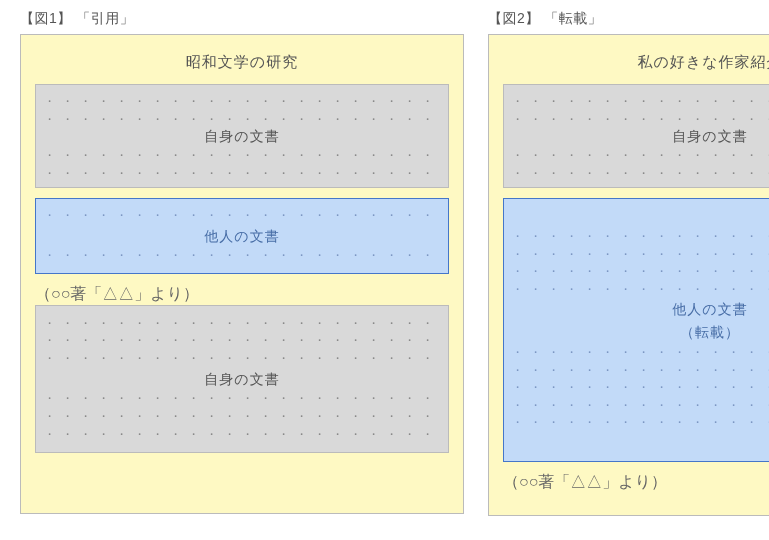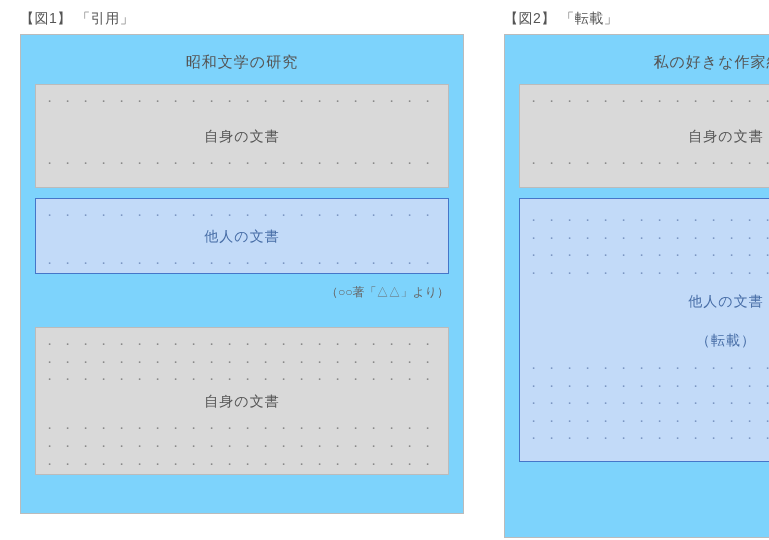--- a/index.html
+++ b/index.html
@@ -5,35 +5,35 @@
   * { box-sizing: border-box; margin: 0; padding: 0; }
   body {
     font-family: "Hiragino Kaku Gothic Pro", "Meiryo", sans-serif;
     background: #fff;
     color: #555;
     font-size: 14px;
     padding: 10px 20px;
   }
   .wrap {
     display: flex;
-    gap: 40px;
+    gap: 24px;
   }
   .col {
     flex: 1;
   }
   .fig-label {
     font-size: 14px;
     color: #555;
     margin-bottom: 6px;
     letter-spacing: 0.5px;
   }
   .panel {
     border: 1px solid #bbb;
     padding: 12px 14px 22px;
-    background: #7dd3fc;
+    background: #fef9c3;
     min-height: 480px;
   }
   .panel-title {
     text-align: center;
     font-size: 15px;
     color: #555;
     margin: 6px 0 12px;
     letter-spacing: 1px;
   }
   .block {
@@ -49,37 +49,36 @@
     justify-content: center;
     line-height: 1.35;
     letter-spacing: 1px;
   }
   .block.blue {
     background: #c2daf8;
     border: 1px solid #4576c9;
     color: #476da6;
   }
   .attrib {
-    text-align: right;
-    font-size: 12px;
+    font-size: 16px;
     color: #666;
-    margin-bottom: 26px;
+    margin-bottom: 0;
   }
   .dots {
     color: #888;
     font-size: 11px;
     line-height: 1.6;
     letter-spacing: 7px;
     white-space: pre;
     overflow: hidden;
     text-align: center;
   }
   .block.blue .dots { color: #7a95c1; }
   .label-line {
-    margin: 10px 0;
+    margin: 2px 0;
   }
 </style>
 </head>
 <body>
 
 <div class="wrap">
   <div class="col">
     <div class="fig-label">【図1】 「引用」</div>
     <div class="panel">
       <div class="panel-title">昭和文学の研究</div>

